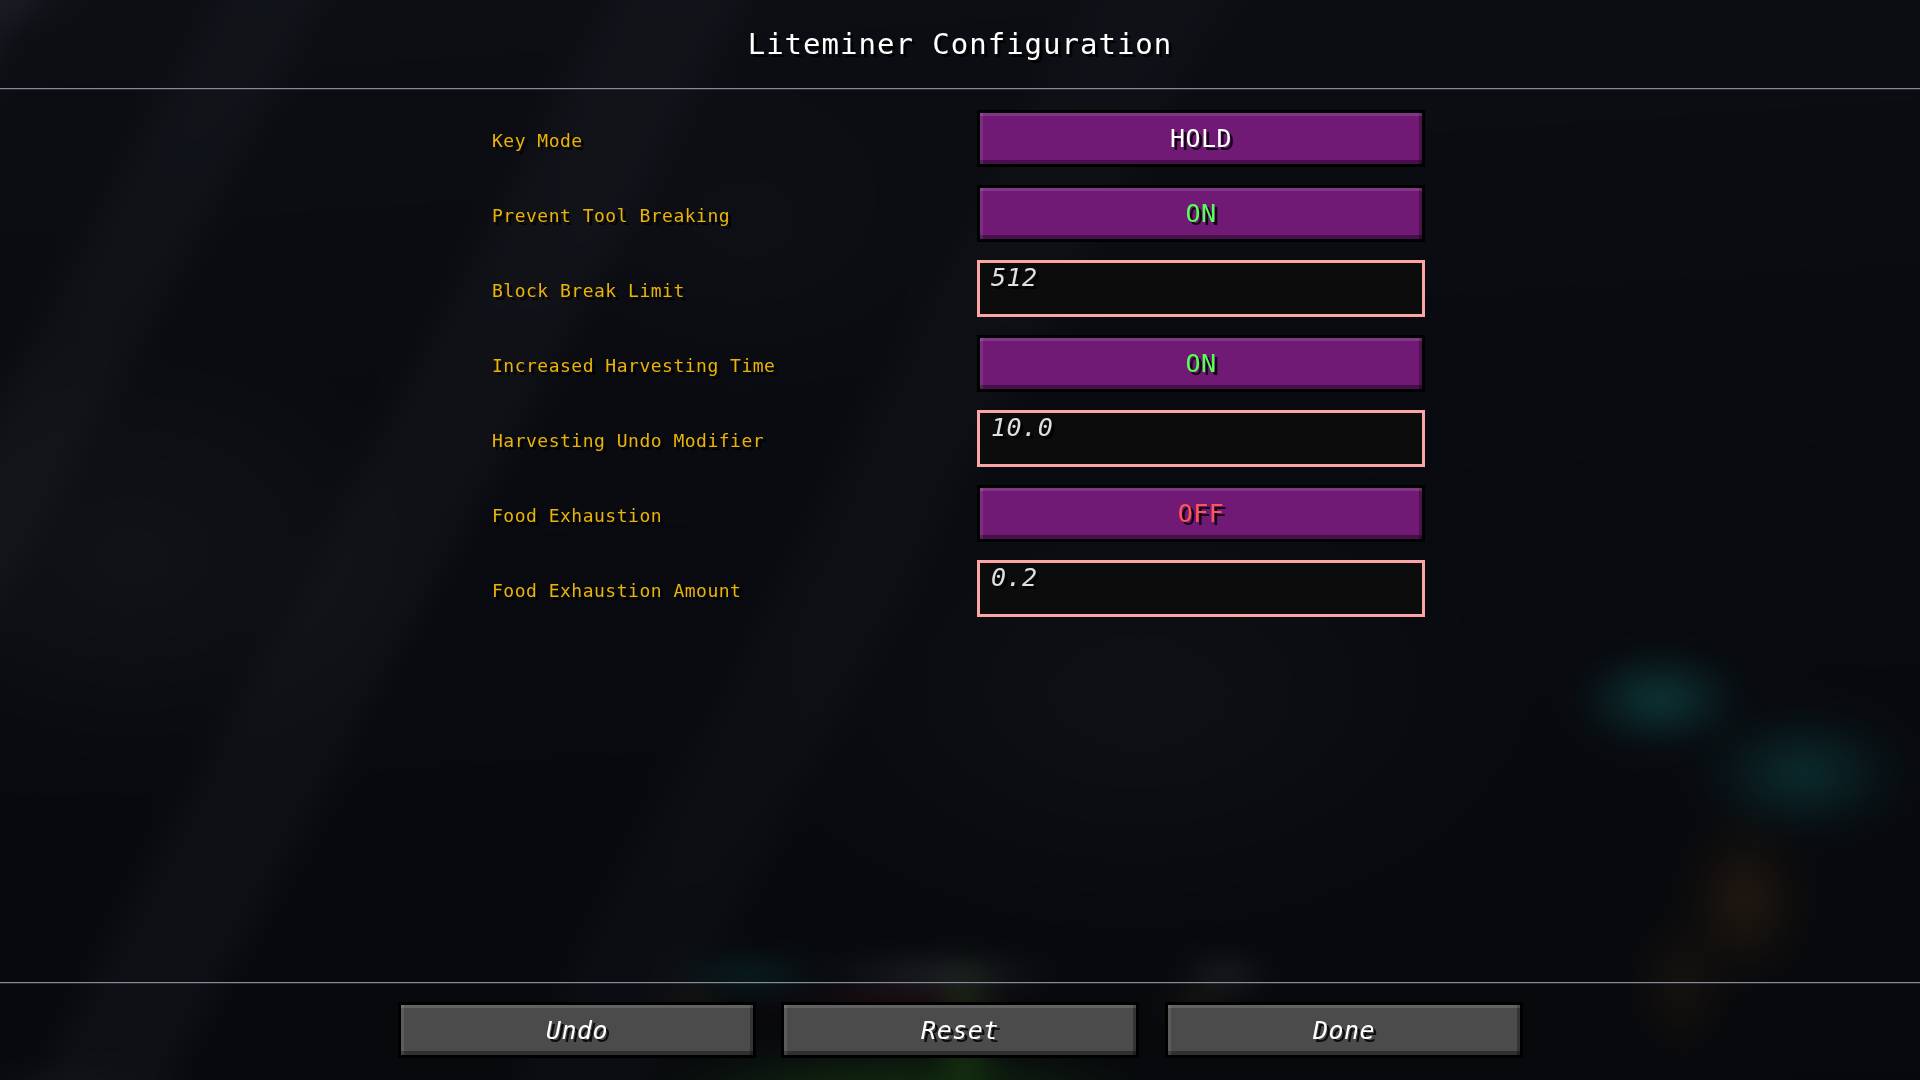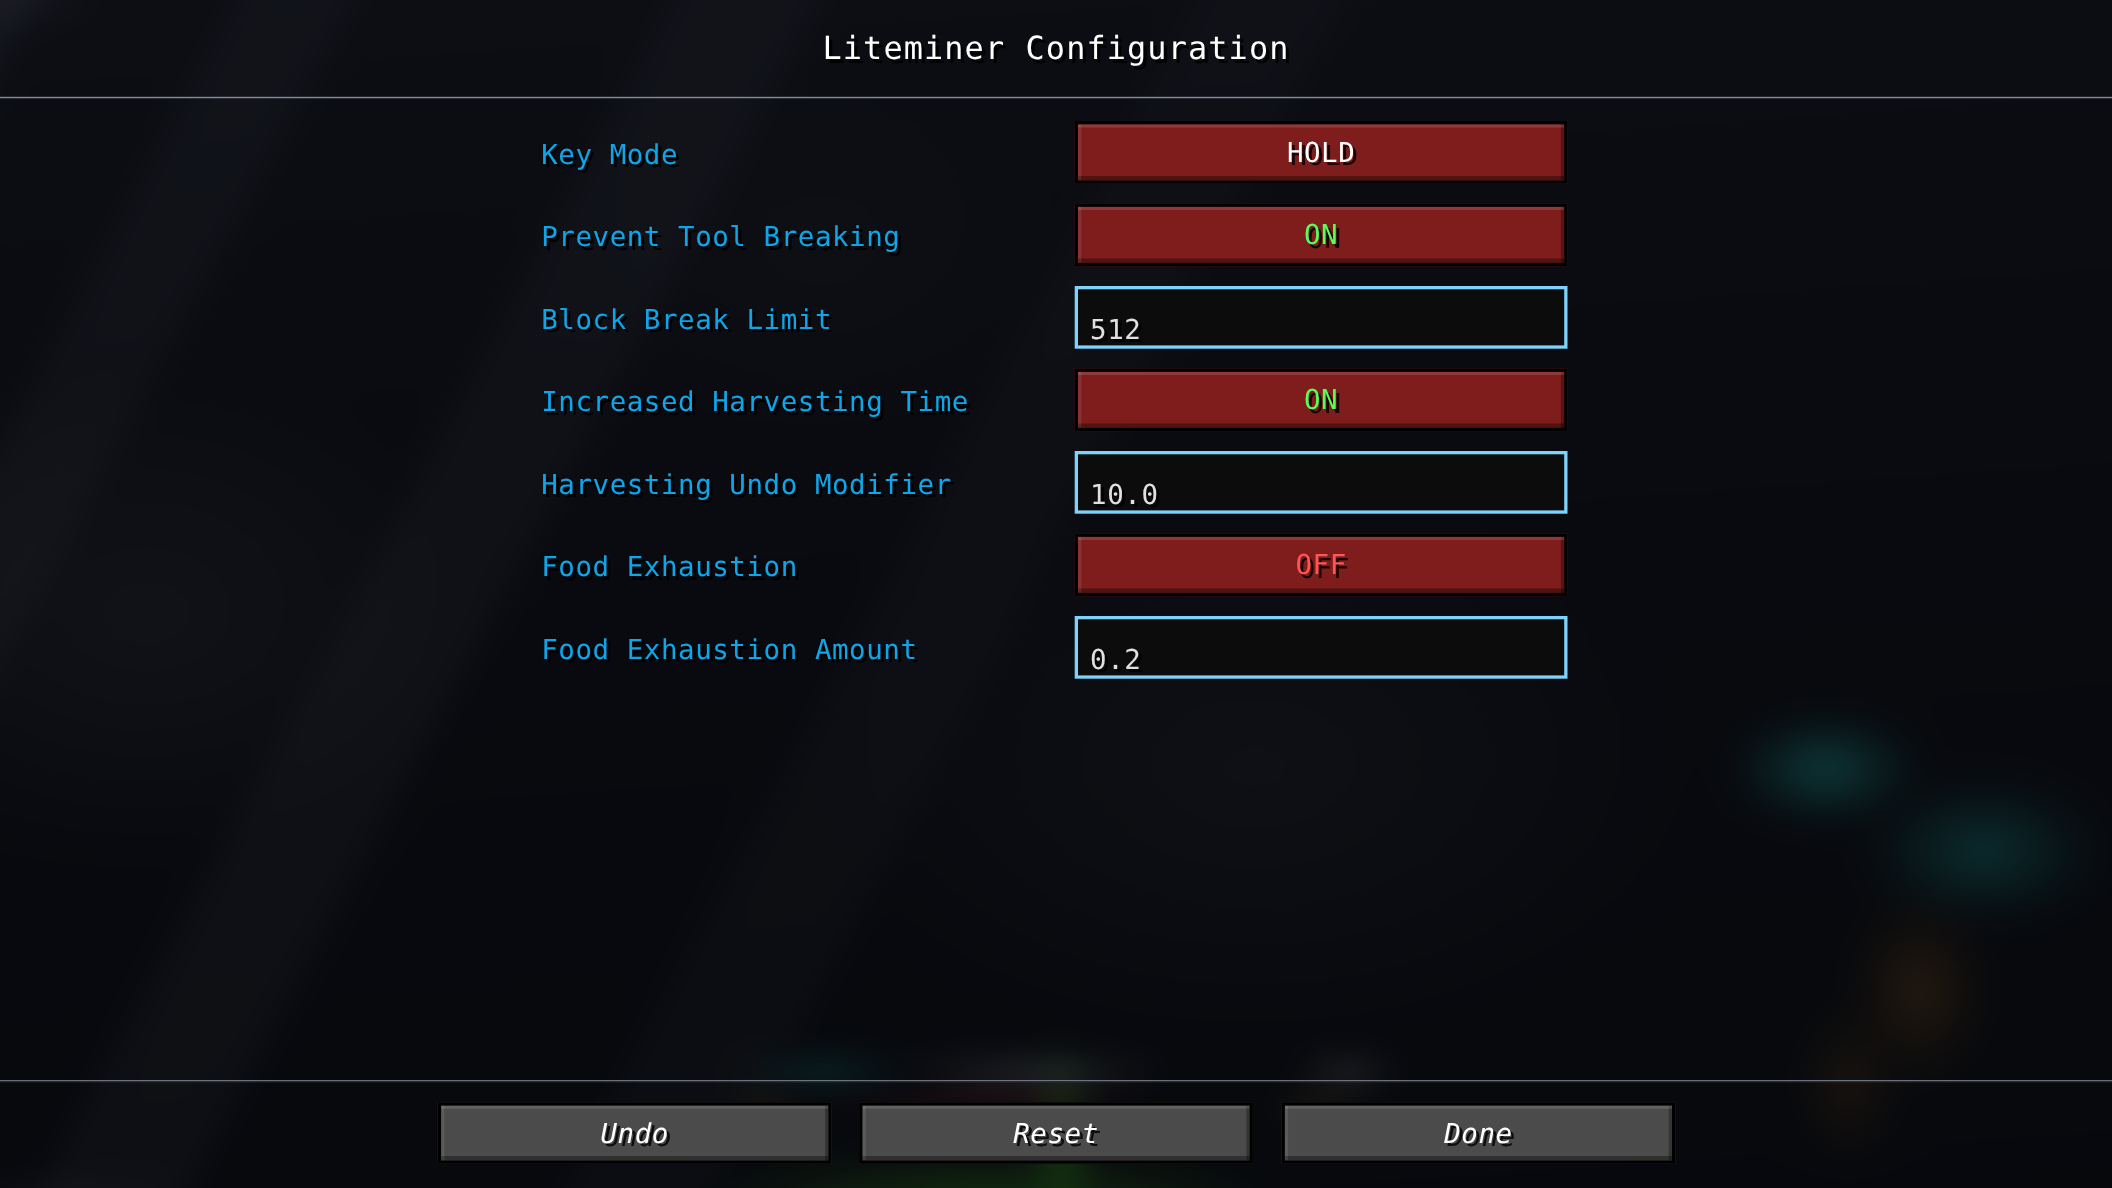--- a/index.html
+++ b/index.html
@@ -74,37 +74,37 @@
   
   #options {
     position:absolute; left:0; top:104px; width:1920px;
   }
   .row {
     position:relative;
     height:75px;
   }
   .row-label {
     position:absolute; left:492px; top:22px;
-    font-size:25px; line-height:29px;
-    color:#0ea5e9;
+    font-size:18px; line-height:29px;
+    color:#eab308;
     letter-spacing:.5px;
     text-shadow:3px 3px 0 rgba(0,0,0,.88);
     white-space:nowrap;
   }
 
   
   .widget {
     position:absolute; left:977px; top:6px;
     width:448px; height:57px;
   }
 
   
   .mc-button {
     width:100%; height:100%;
-    background:#7f1d1d;
+    background:#701a75;
     border:3px solid #000000;
     box-shadow:
       inset 0 3px 0 0 rgba(255,255,255,.13),
       inset 3px 0 0 0 rgba(255,255,255,.09),
       inset -3px 0 0 0 rgba(0,0,0,.30),
       inset 0 -4px 0 0 rgba(0,0,0,.36);
     display:flex; align-items:center; justify-content:center;
     cursor:pointer;
   }
   .mc-button .btn-text {
@@ -113,24 +113,25 @@
     letter-spacing:.5px;
     text-shadow:3px 3px 0 rgba(0,0,0,.82);
   }
   .btn-text.val-on  { color:#55ff55; }
   .btn-text.val-off { color:#ff5555; }
 
   
   .mc-field {
     width:100%; height:100%;
     background:#0c0c0c;
-    border:3px solid #7dd3fc;
-    display:flex; align-items:flex-end;
+    border:3px solid #fca5a5;
+    display:flex; align-items:flex-start;
     padding-left:11px;
     cursor:text;
+    font-style:italic;
   }
   .mc-field .field-text {
     font-size:25px; line-height:29px;
     color:#e0e0e0;
     letter-spacing:.5px;
     text-shadow:3px 3px 0 rgba(0,0,0,.82);
   }
 
   
   #footer { position:absolute; left:0; top:1002px; width:1920px; height:56px; }

